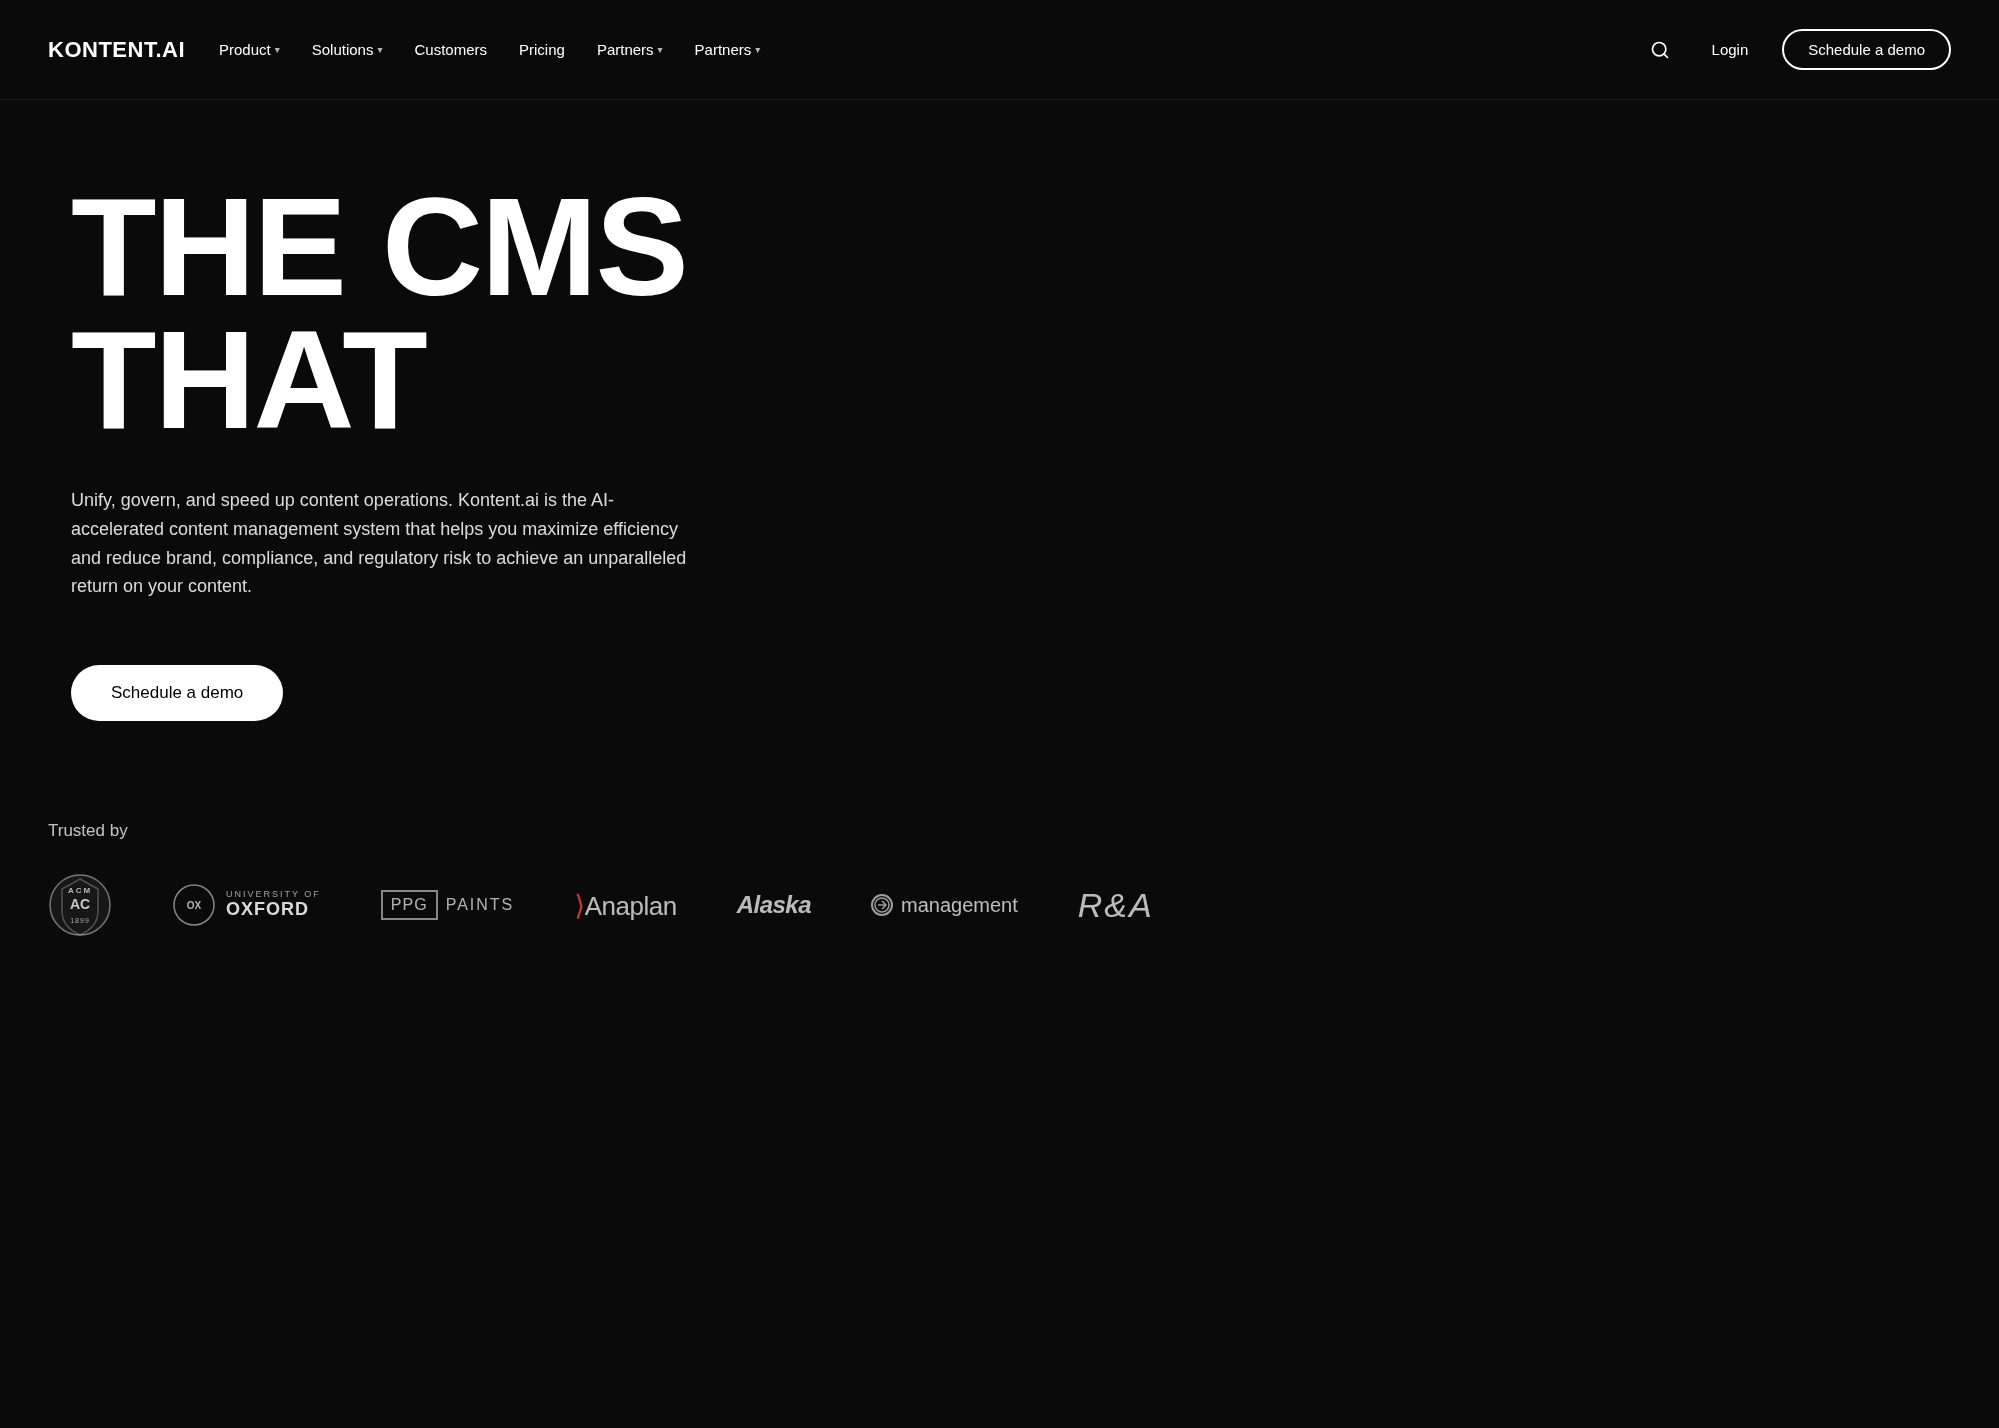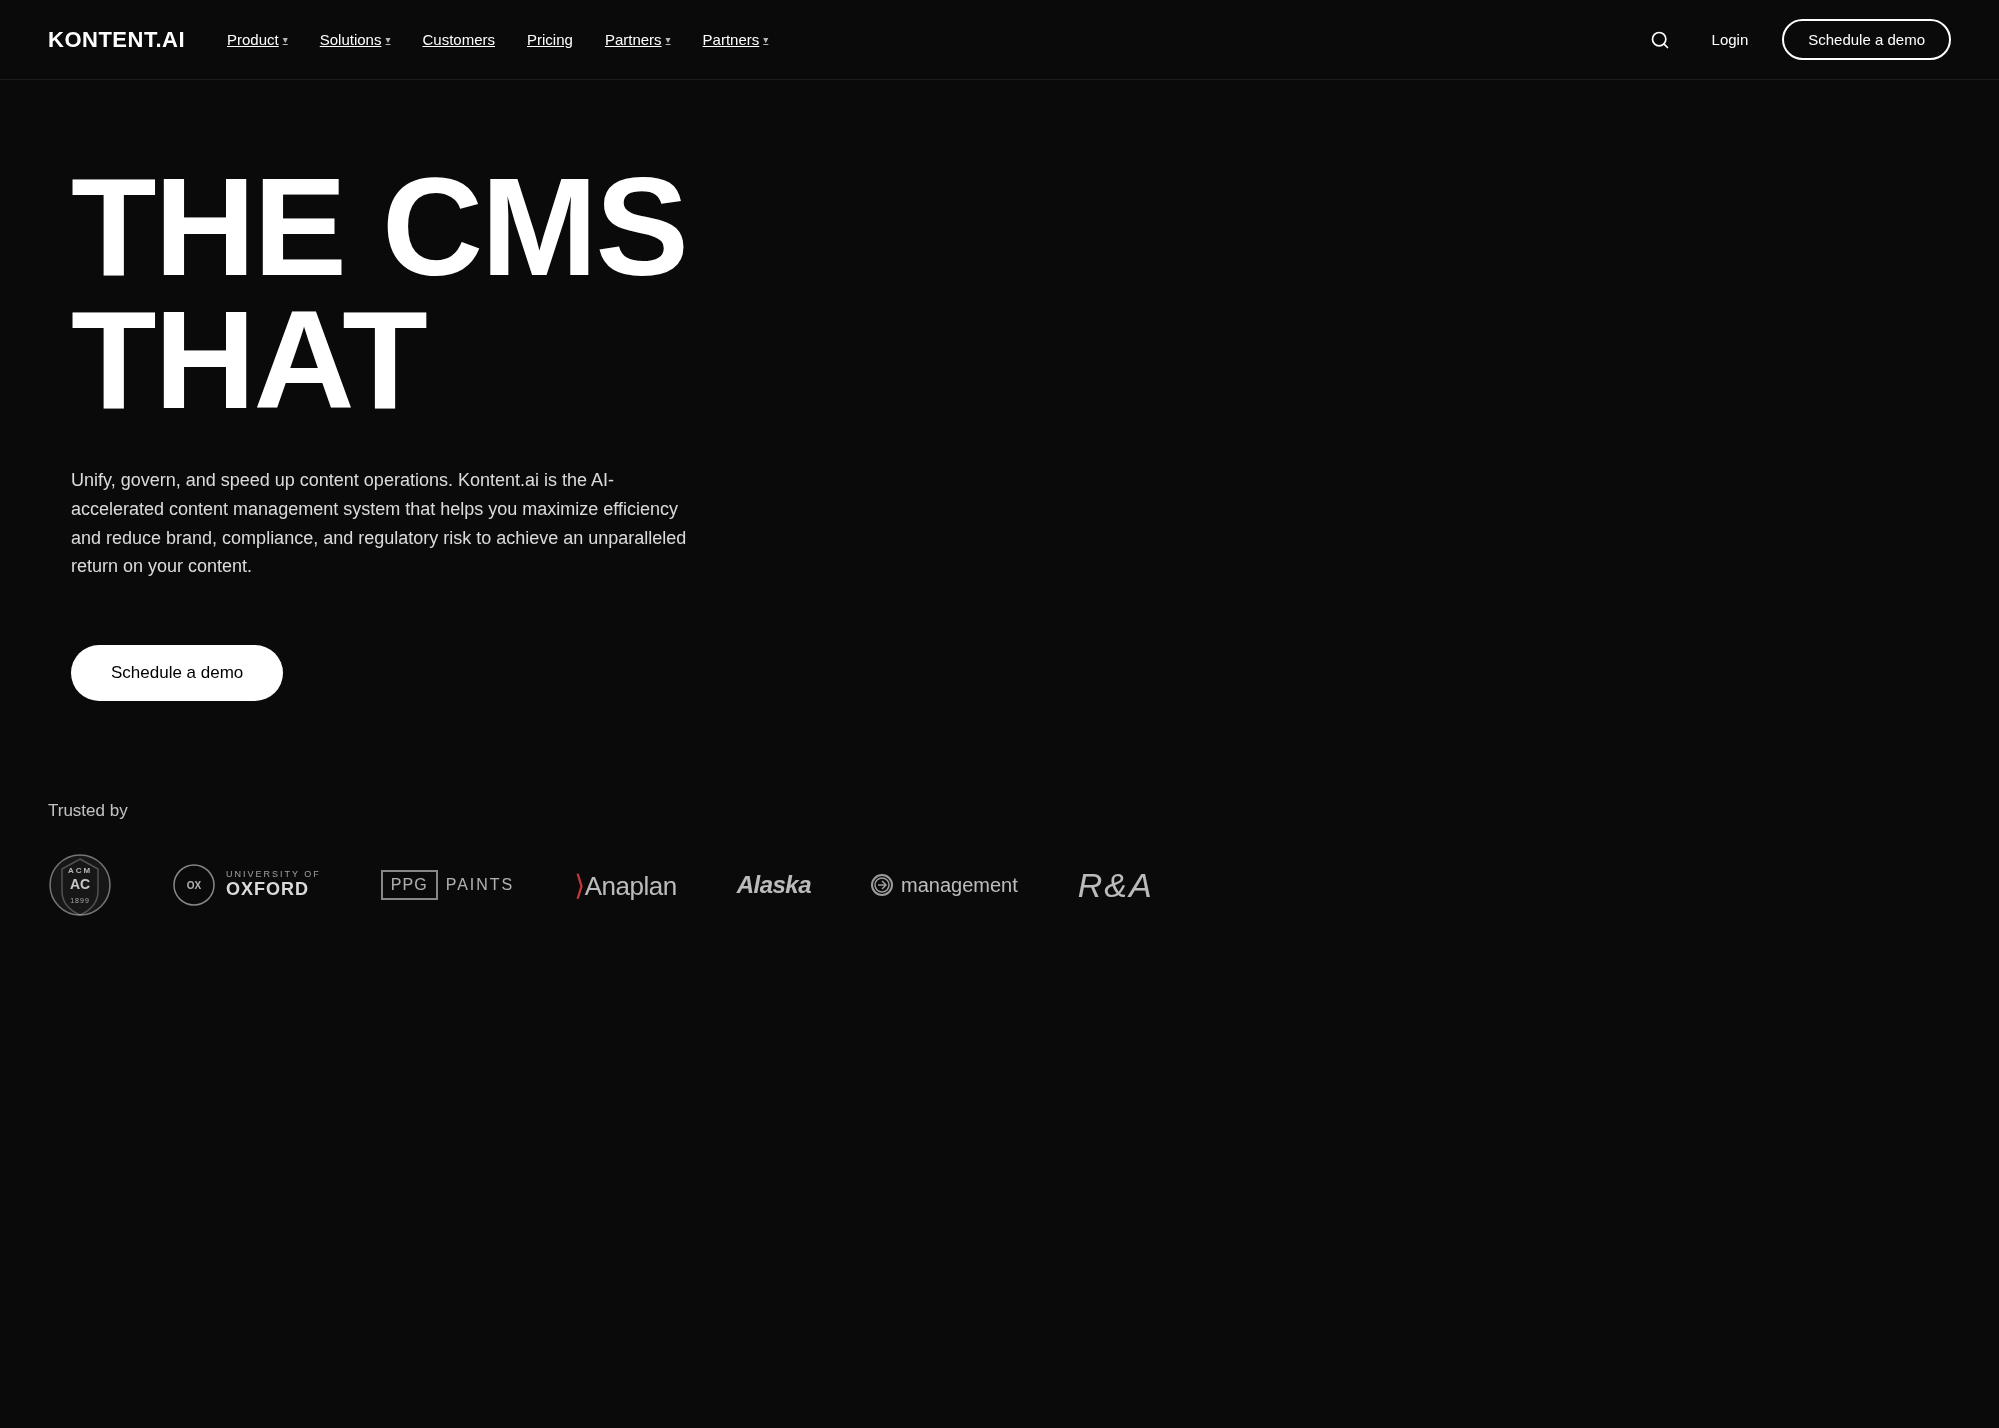--- a/index.html
+++ b/index.html
@@ -15,41 +15,40 @@
       min-height: 100vh;
       overflow-x: hidden;
     }
 
     
     nav {
       display: flex;
       align-items: center;
       justify-content: space-between;
       padding: 0 48px;
-      height: 80px;
+      height: 100px;
       border-bottom: 1px solid rgba(255,255,255,0.08);
       position: relative;
       z-index: 10;
     }
 
     .nav-logo {
       font-size: 22px;
       font-weight: 700;
       letter-spacing: 0.5px;
       color: #ffffff;
       white-space: nowrap;
     }
 
     .nav-links {
       display: flex;
       align-items: center;
       gap: 4px;
       flex: 1;
-      padding-left: 28px;
-      text-decoration: underline;
+      padding-left: 20px;
     }
 
     .nav-item {
       display: flex;
       align-items: center;
       gap: 4px;
       padding: 8px 14px;
       color: #ffffff;
       font-size: 15px;
       cursor: pointer;

